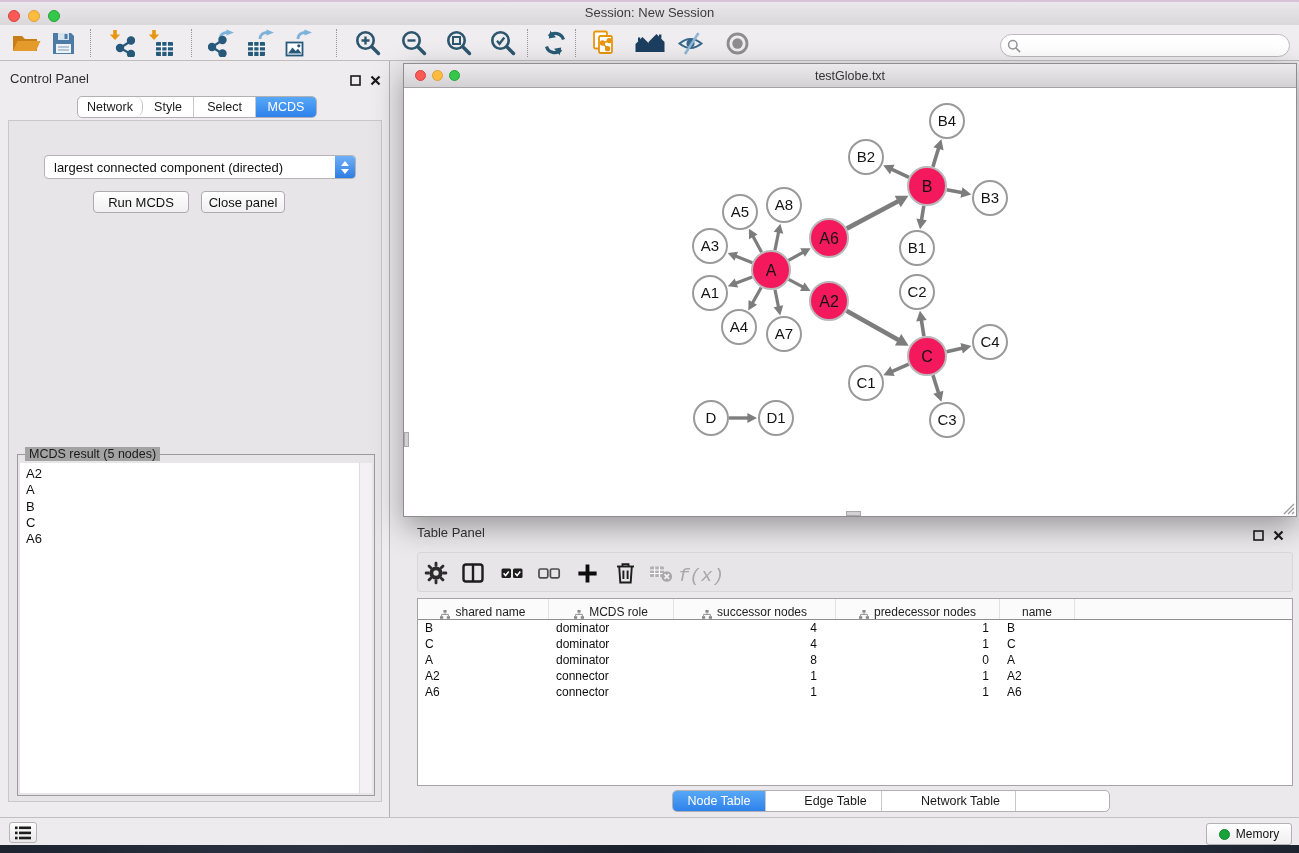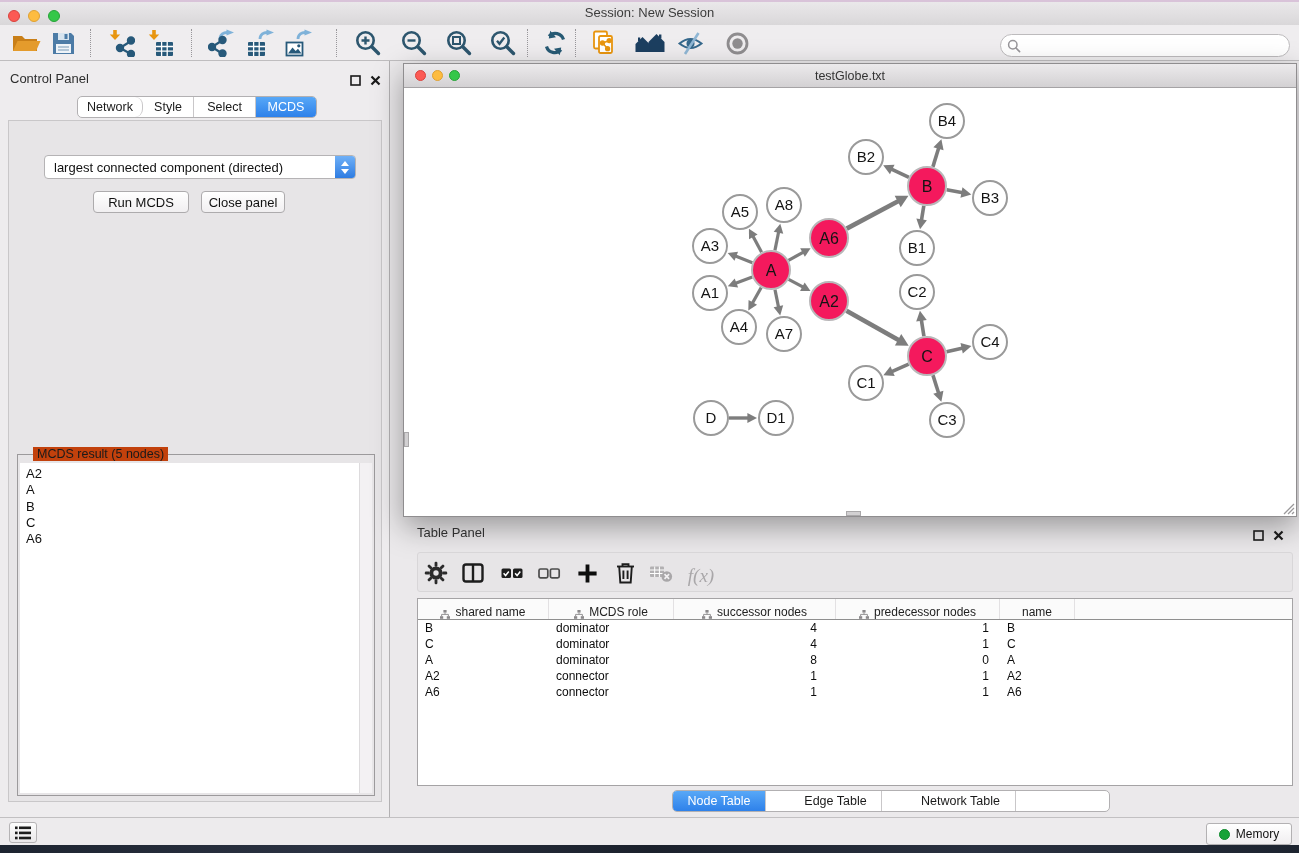--- a/index.html
+++ b/index.html
@@ -60,21 +60,21 @@
             border-bottom:5px solid #fff; }
   .tri-down { width:0; height:0; border-left:4px solid transparent; border-right:4px solid transparent;
               border-top:5px solid #fff; }
   .mac-btn { position:absolute; height:22px; background:linear-gradient(#ffffff,#f1eff1);
              border:1px solid #adabad; border-radius:4px; font-size:13px; color:#111;
              display:flex; align-items:center; justify-content:center;
              font-family:"Liberation Sans", sans-serif; }
 
   .groupbox { position:absolute; left:8px; top:333px; width:358px; height:342px;
               border:1px solid #9c9a9c; }
-  .group-legend { position:absolute; left:15px; top:-8px; background:#c2410c; padding:0 4px;
+  .group-legend { position:absolute; left:7px; top:-8px; background:#a3a3a3; padding:0 4px;
                   font-size:12.5px; color:#1a1a1a; }
   .mcds-list { position:absolute; left:2px; top:8px; right:2px; bottom:2px; background:#fff;
                overflow:hidden; }
   .mcds-scroll { position:absolute; top:0; right:0; bottom:0; width:13px; background:#f3f1f3;
                  border-left:1px solid #dddbdd; }
   .mcds-item { font-size:13px; color:#111; padding-left:6px; height:16.3px; line-height:16.3px; }
   .mcds-items { padding-top:3px; }
 
   
   .network-window { position:absolute; left:403px; top:63px; width:894px; height:454px;
@@ -94,21 +94,21 @@
                 border:1px solid #aaa8aa; }
   .resize-grip { position:absolute; right:1px; bottom:1px; }
 
   
   .table-panel-title { position:absolute; left:417px; top:525px; font-size:13px; color:#2e2e2e; }
   .table-winbtns { position:absolute; left:1253px; top:527px; display:flex; gap:9px; }
   .table-toolbar { position:absolute; left:417px; top:552px; width:876px; height:40px;
                    background:#e7e5e7; border:1px solid #d8d6d8; border-radius:3px; }
   .ttbtn { position:absolute; top:7px; width:26px; height:26px; display:flex; align-items:center;
            justify-content:center; }
-  .fx { font-family:Liberation Serif, serif; font-style:italic; font-size:19px; color:#a9a7a9;margin-top:6px; }
+  .fx { font-family:Liberation Mono, monospace; font-style:italic; font-size:19px; color:#a9a7a9;margin-top:6px; }
 
   .data-table { position:absolute; left:417px; top:598px; width:876px; height:188px;
                 background:#fff; border:1px solid #a5a3a5; overflow:hidden; }
   .thead { display:flex; height:21px; background:#fbfbfb; border-bottom:1px solid #8f8f8f; }
   .th { display:flex; align-items:flex-end; justify-content:center; gap:5px; font-size:12px;
         color:#222; border-right:1px solid #e3e1e3; overflow:hidden; }
   .th:last-child { border-right:none; }
   .trow { display:flex; height:16px; }
   .td { font-size:12px; color:#0d0d0d; line-height:16px; white-space:nowrap; overflow:hidden; }
   .td.l { padding-left:7px; text-align:left; }

